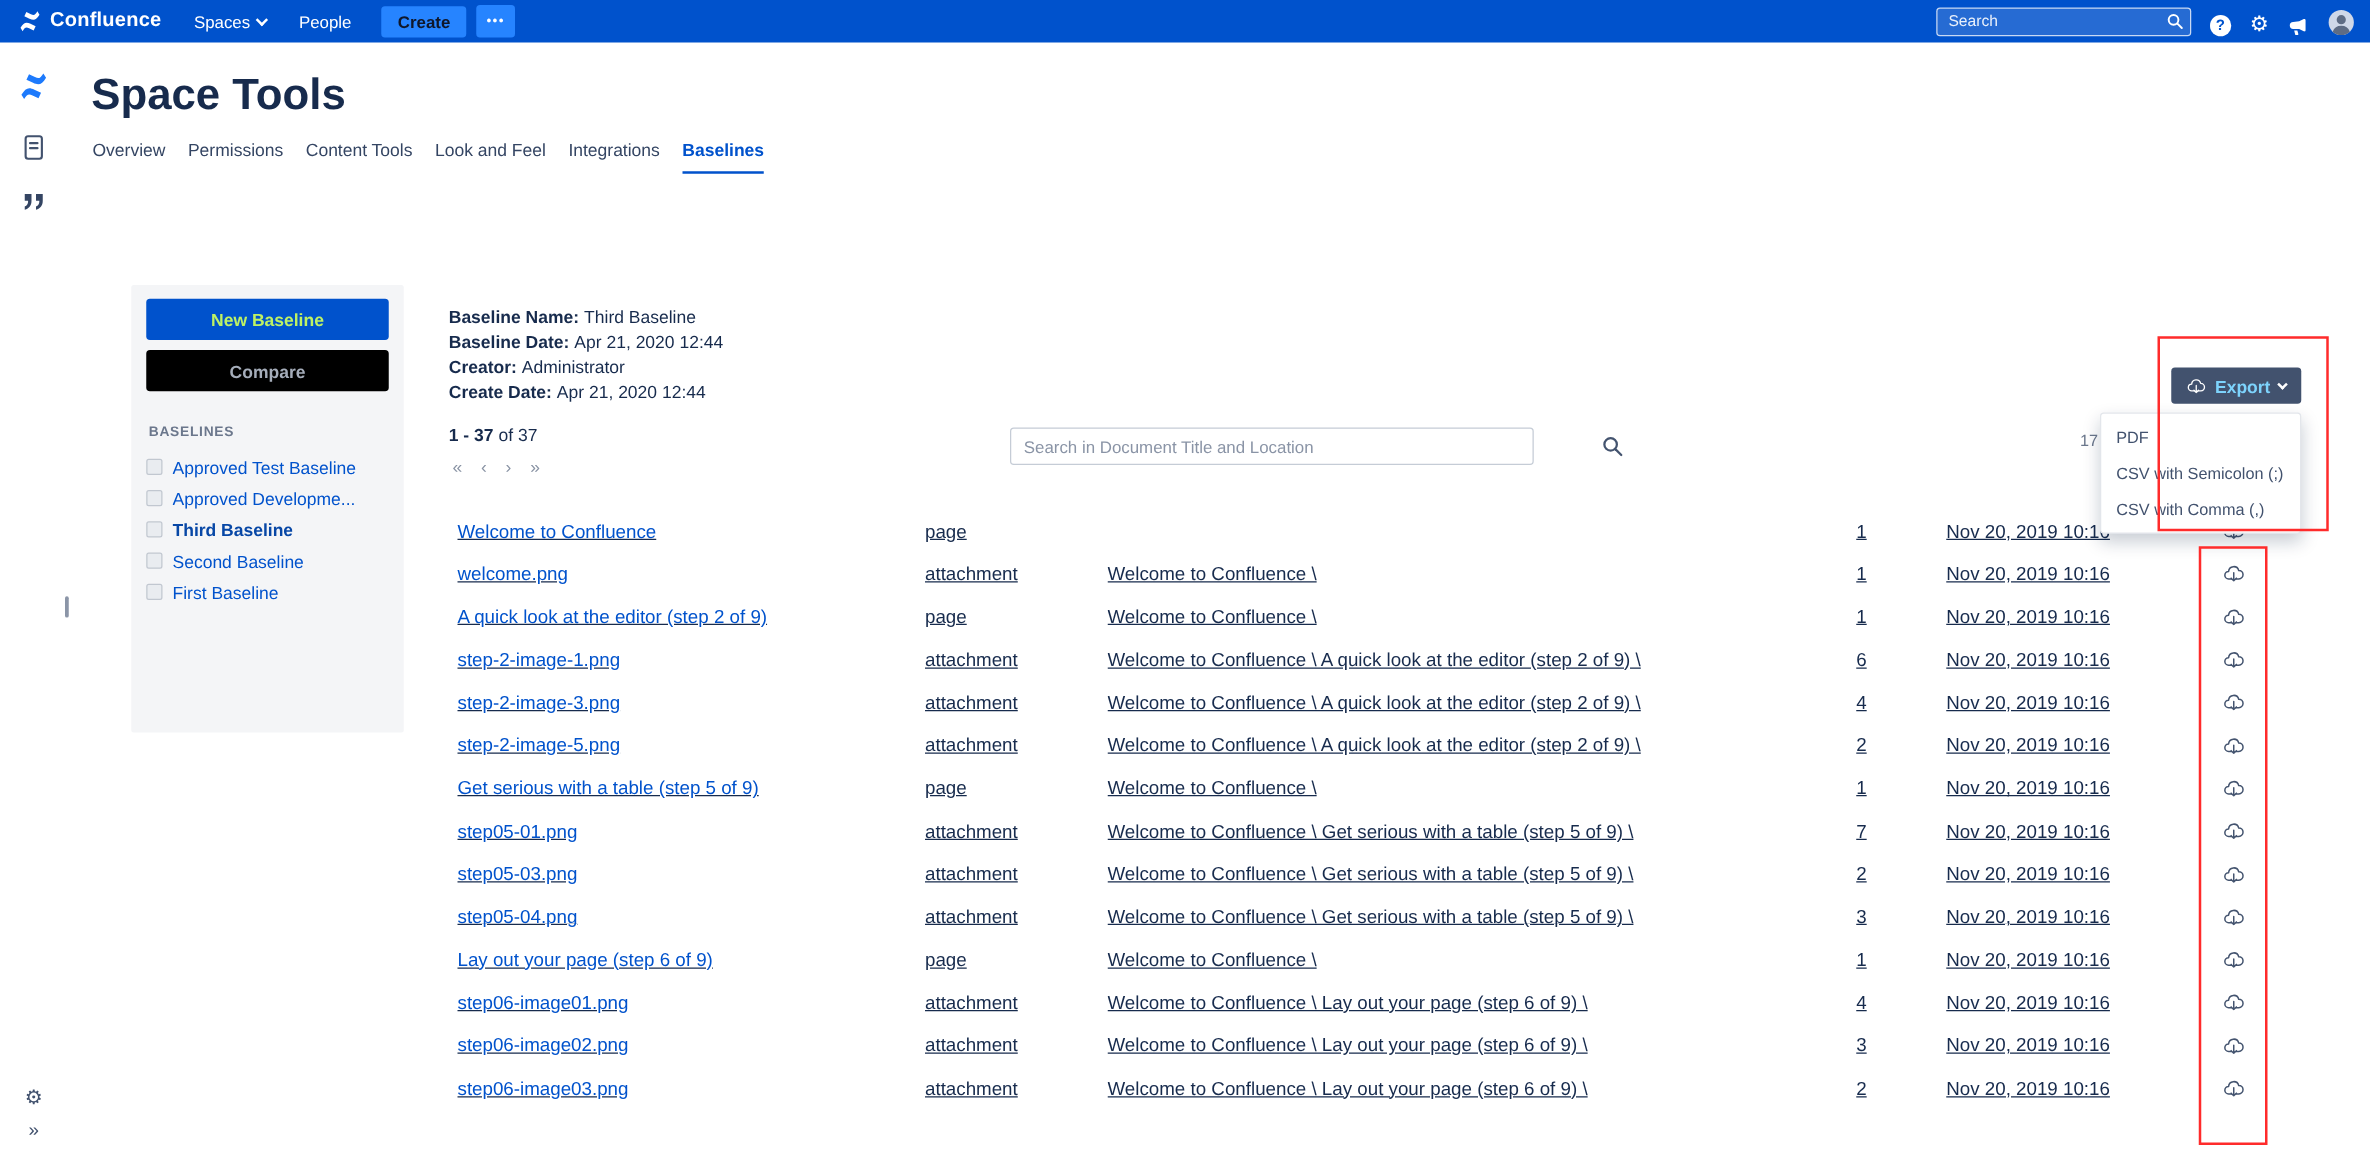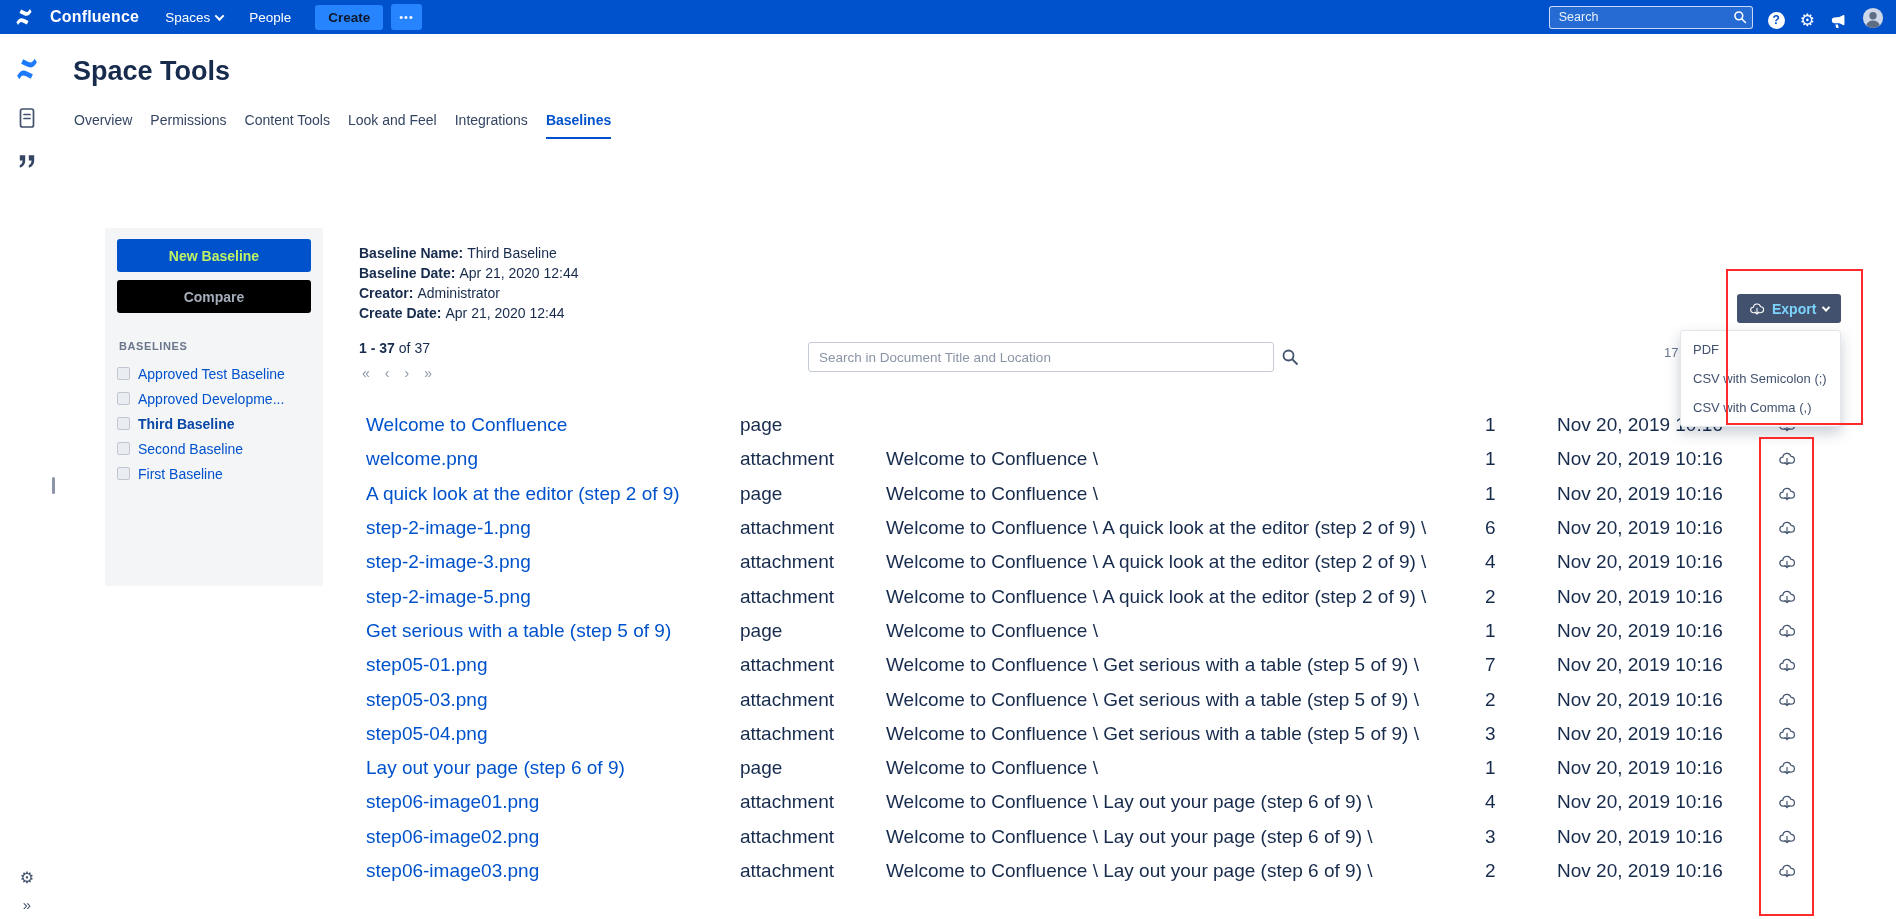--- a/index.html
+++ b/index.html
@@ -4,74 +4,74 @@
 <style>
   * { box-sizing: border-box; margin: 0; padding: 0; }
   html,body { width:1896px; height:919px; }
   body {
     position: relative;
     font-family: "Liberation Sans", sans-serif;
     background:#fff; color:#172B4D; overflow:hidden;
   }
   
   #topbar{position:absolute;left:0;top:0;width:1896px;height:34px;background:#0052CC;display:flex;align-items:center;padding:0 12px 0 14px;z-index:20;}
-  .brand{display:flex;align-items:center;gap:16px;color:#fff;cursor:pointer;}
+  .brand{display:flex;align-items:center;gap:6px;color:#fff;cursor:pointer;}
   .brand-text{font-size:16px;font-weight:700;color:#fff;letter-spacing:.2px;}
   .nav-item{display:flex;align-items:center;gap:6px;color:#fff;font-size:13.5px;margin-left:26px;cursor:pointer;}
   .chev{width:7px;height:7px;border-right:2px solid #fff;border-bottom:2px solid #fff;transform:rotate(45deg) translate(-1px,-1px);}
   .create-btn{margin-left:24px;background:#2684FF;color:#0f172a;border:none;border-radius:3px;font-size:13.5px;font-weight:600;padding:5px 13px;cursor:pointer;font-family:inherit;}
   .more-btn{margin-left:8px;background:#2684FF;color:#fff;border:none;border-radius:3px;font-size:11px;padding:7px 8px;letter-spacing:1px;cursor:pointer;font-family:inherit;}
   .top-right{margin-left:auto;display:flex;align-items:flex-end;gap:15px;}
   .top-search{position:relative;width:204px;height:23px;}
   .top-search input{width:100%;height:100%;background:rgba(255,255,255,.15);border:1px solid rgba(255,255,255,.75);border-radius:3px;color:#fff;font-size:12.5px;padding:0 26px 0 9px;font-family:inherit;outline:none;}
   .top-search input::placeholder{color:rgba(255,255,255,.9);}
   .top-search .mag{position:absolute;right:6px;top:4px;}
   .help-badge{width:17px;height:17px;border-radius:50%;background:#fff;color:#0052CC;font-size:12px;font-weight:700;display:flex;align-items:center;justify-content:center;cursor:pointer;}
   .uni-icon{font-family:"DejaVu Sans",sans-serif;color:#fff;font-size:17px;line-height:1;cursor:pointer;}
   
   #sidebar{position:absolute;left:0;top:34px;width:54px;bottom:0;background:#fff;z-index:10;}
   .side-top{display:flex;flex-direction:column;align-items:center;gap:25px;padding-top:22px;}
   .side-bottom{position:absolute;bottom:6px;left:0;right:0;display:flex;flex-direction:column;align-items:center;gap:10px;}
   .side-bottom .uni-icon{color:#42526E;font-size:16px;}
   .expand-glyph{color:#42526E;font-size:15px;cursor:pointer;}
   .side-handle{position:absolute;left:52px;top:477px;width:3px;height:17px;background:#8B95A7;border-radius:2px;cursor:ew-resize;z-index:11;}
   
-  .page-title{position:absolute;left:73px;top:56px;font-size:27px;font-weight:600;color:#172B4D;}
+  .page-title{position:absolute;left:73px;top:56px;font-size:35px;font-weight:600;color:#172B4D;}
   .tabs{position:absolute;left:74px;top:112px;display:flex;gap:18px;}
   .tab{font-size:14px;color:#344563;padding-bottom:9px;cursor:pointer;white-space:nowrap;}
   .tab.active{color:#0052CC;font-weight:700;border-bottom:2px solid #0052CC;}
   
   .left-panel{position:absolute;left:105px;top:228px;width:218px;min-height:358px;background:#F4F5F7;padding:11px 12px;border-radius:2px;}
   .btn-primary{display:block;width:100%;height:33px;background:#0052CC;color:#bef264;font-weight:700;font-size:14px;border:none;border-radius:3px;cursor:pointer;font-family:inherit;}
   .btn-disabled{display:block;width:100%;height:33px;margin-top:8px;background:#000000;color:#A5ADBA;font-weight:700;font-size:14px;border:none;border-radius:3px;font-family:inherit;}
   .panel-heading{margin:27px 0 9px 2px;font-size:11px;font-weight:700;color:#6B778C;letter-spacing:.6px;}
   .bl-item{display:flex;align-items:center;gap:8px;height:25px;cursor:pointer;}
   .cb{width:13px;height:13px;background:#E9ECF0;border:1px solid #C1C7D0;border-radius:2px;flex:none;}
   .bl-label{font-size:14px;color:#0052CC;white-space:nowrap;overflow:hidden;text-overflow:ellipsis;}
   .bl-label.sel{font-weight:700;color:#0747A6;}
   
   .details{position:absolute;left:359px;top:243px;font-size:14px;line-height:20px;}
   .det-label{font-weight:700;margin-right:4px;}
   .count{position:absolute;left:359px;top:340px;font-size:14px;color:#172B4D;}
   .count .rng{font-weight:700;margin-right:4px;}
   .pager{position:absolute;left:362px;top:365px;display:flex;gap:15px;color:#8993A4;font-size:14px;}
   .pager span{cursor:pointer;}
   .doc-search{position:absolute;left:808px;top:342px;}
-  .doc-search input{width:466px;height:30px;border:1px solid #C5CCD6;border-radius:3px;padding:0 10px;font-size:13.5px;color:#172B4D;font-family:inherit;outline:none;}
+  .doc-search input{width:419px;height:30px;border:1px solid #C5CCD6;border-radius:3px;padding:0 10px;font-size:13.5px;color:#172B4D;font-family:inherit;outline:none;}
   .doc-search input::placeholder{color:#8A94A6;}
   .doc-search-icon{position:absolute;left:1281px;top:348px;cursor:pointer;}
   .export-btn{position:absolute;left:1737px;top:294px;height:29px;display:flex;align-items:center;gap:7px;padding:0 12px;background:#42526E;color:#7dd3fc;border:none;border-radius:3px;font-size:14px;font-weight:600;cursor:pointer;font-family:inherit;z-index:7;}
   .export-btn .chev{border-color:#fff;width:6px;height:6px;}
   .clipped{position:absolute;left:1664px;top:345px;font-size:13px;color:#6B778C;z-index:1;}
   .menu{position:absolute;left:1680px;top:330px;width:161px;background:#fff;border:1px solid #E3E6EB;border-radius:3px;box-shadow:0 6px 14px rgba(9,30,66,.22);padding:4px 0;z-index:6;}
   .menu-item{height:29px;display:flex;align-items:center;padding:0 12px;font-size:13px;color:#42526E;cursor:pointer;white-space:nowrap;}
   
   .table{position:absolute;left:366px;top:408px;width:1471px;}
   .thead{display:flex;height:26px;align-items:center;color:#6B778C;font-size:12.5px;}
-  .trow{display:flex;height:34.3px;align-items:center;font-size:19px;color:#172B4D;}
+  .trow{display:flex;height:34.3px;align-items:center;font-size:15px;color:#172B4D;text-decoration:underline;}
   .c-doc{width:374px;padding-right:12px;}
   .c-type{width:146px;}
   .c-loc{width:599px;padding-right:12px;white-space:nowrap;overflow:hidden;text-overflow:ellipsis;}
   .c-ver{width:72px;}
   .c-date{width:180px;white-space:nowrap;}
   .c-ico{width:100px;display:flex;justify-content:center;}
   .c-doc a{color:#0052CC;text-decoration:none;}
   .dl-btn{cursor:pointer;display:flex;}
   
   .ann{position:absolute;border:2px solid #FF2B2B;z-index:50;pointer-events:none;}

